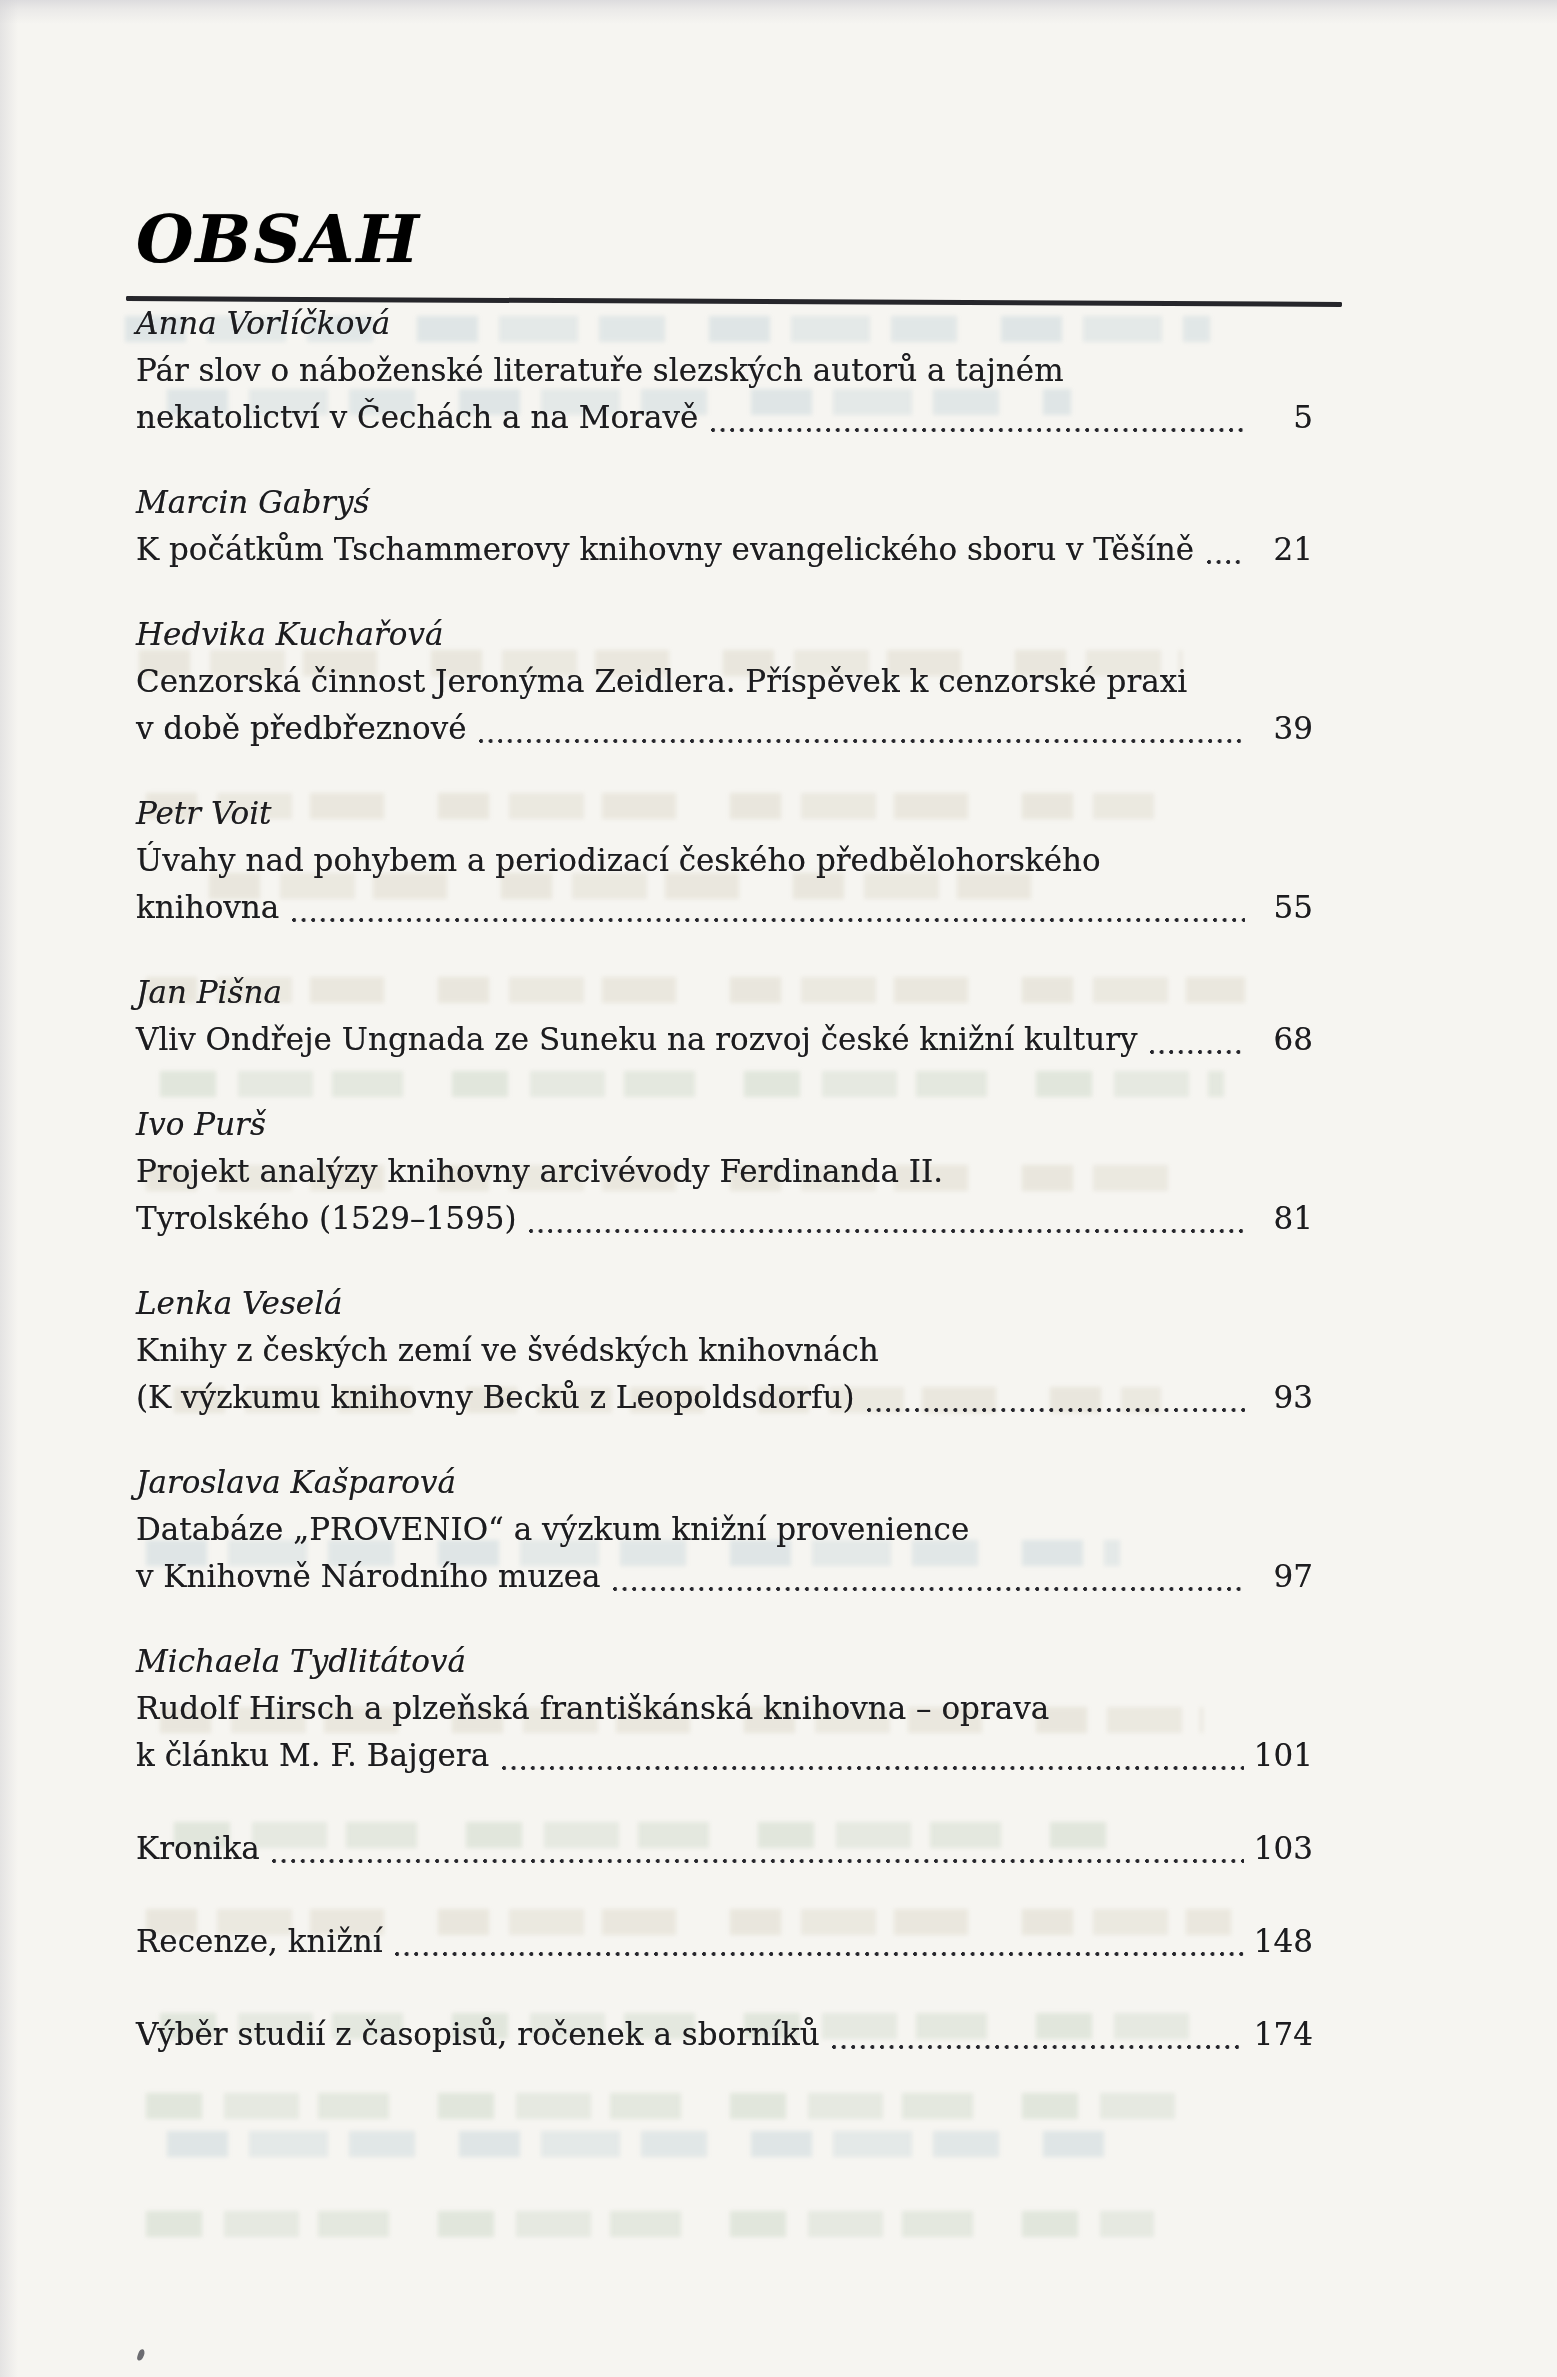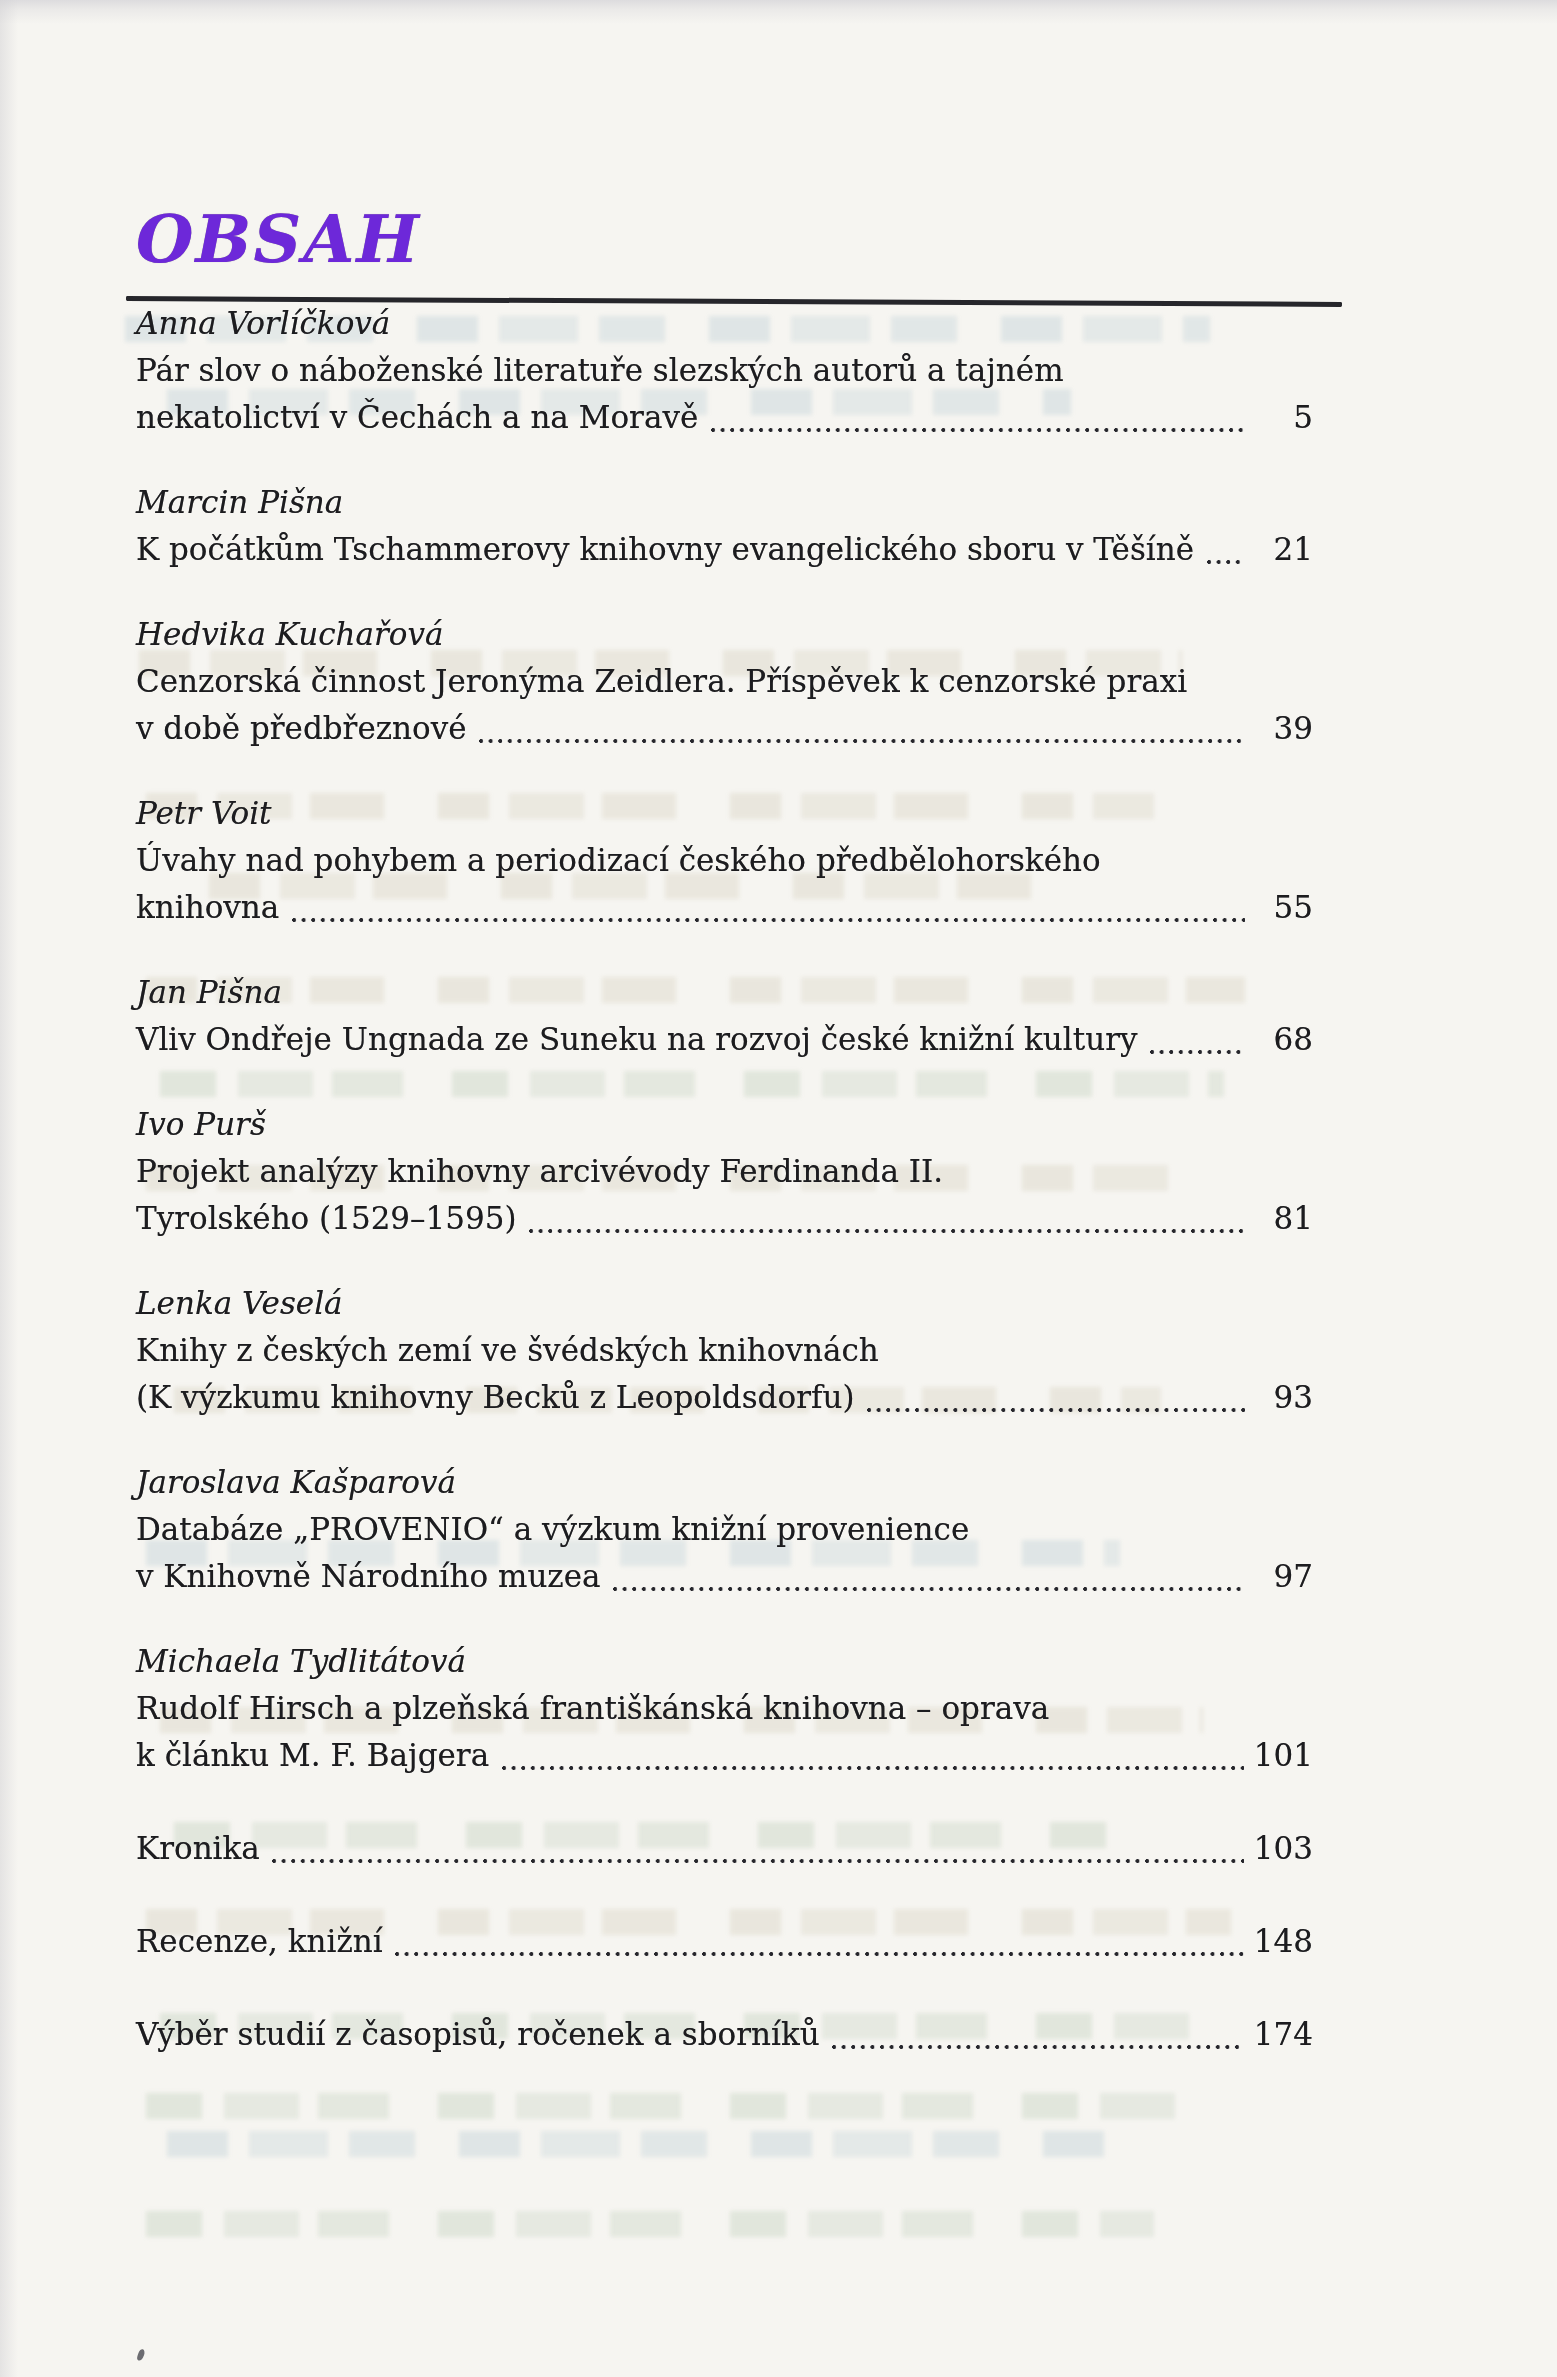--- a/index.html
+++ b/index.html
@@ -36,21 +36,21 @@
     top: 206px;
     width: 1177px;
   }
   .doc-title {
     margin: 0;
     font-size: 66px;
     line-height: 1;
     font-style: italic;
     font-weight: bold;
     letter-spacing: 2.1px;
-    color: #6d28d9;
+    color: #000000;
     text-shadow: 0 0 0.7px rgba(0,0,0,0.45);
   }
   .title-rule {
     margin-top: 23.6px;
     margin-left: -9.7px;
     width: 1216px;
     height: 4.9px;
     background: #26262b;
     transform: rotate(0.28deg);
     transform-origin: left center;
@@ -170,21 +170,21 @@
         <div class="toc-entry">
           <div class="toc-author">Anna Vorlíčková</div>
           <div class="toc-title-line">Pár slov o náboženské literatuře slezských autorů a tajném</div>
           <div class="toc-leaderline">
             <div class="toc-title-line">nekatolictví v Čechách a na Moravě</div>
             <div class="dot-leader"></div>
             <div class="toc-page">5</div>
           </div>
         </div>
         <div class="toc-entry">
-          <div class="toc-author">Marcin Pišna</div>
+          <div class="toc-author">Marcin Gabryś</div>
           <div class="toc-leaderline">
             <div class="toc-title-line">K počátkům Tschammerovy knihovny evangelického sboru v Těšíně</div>
             <div class="dot-leader"></div>
             <div class="toc-page">21</div>
           </div>
         </div>
         <div class="toc-entry">
           <div class="toc-author">Hedvika Kuchařová</div>
           <div class="toc-title-line">Cenzorská činnost Jeronýma Zeidlera. Příspěvek k cenzorské praxi</div>
           <div class="toc-leaderline">

